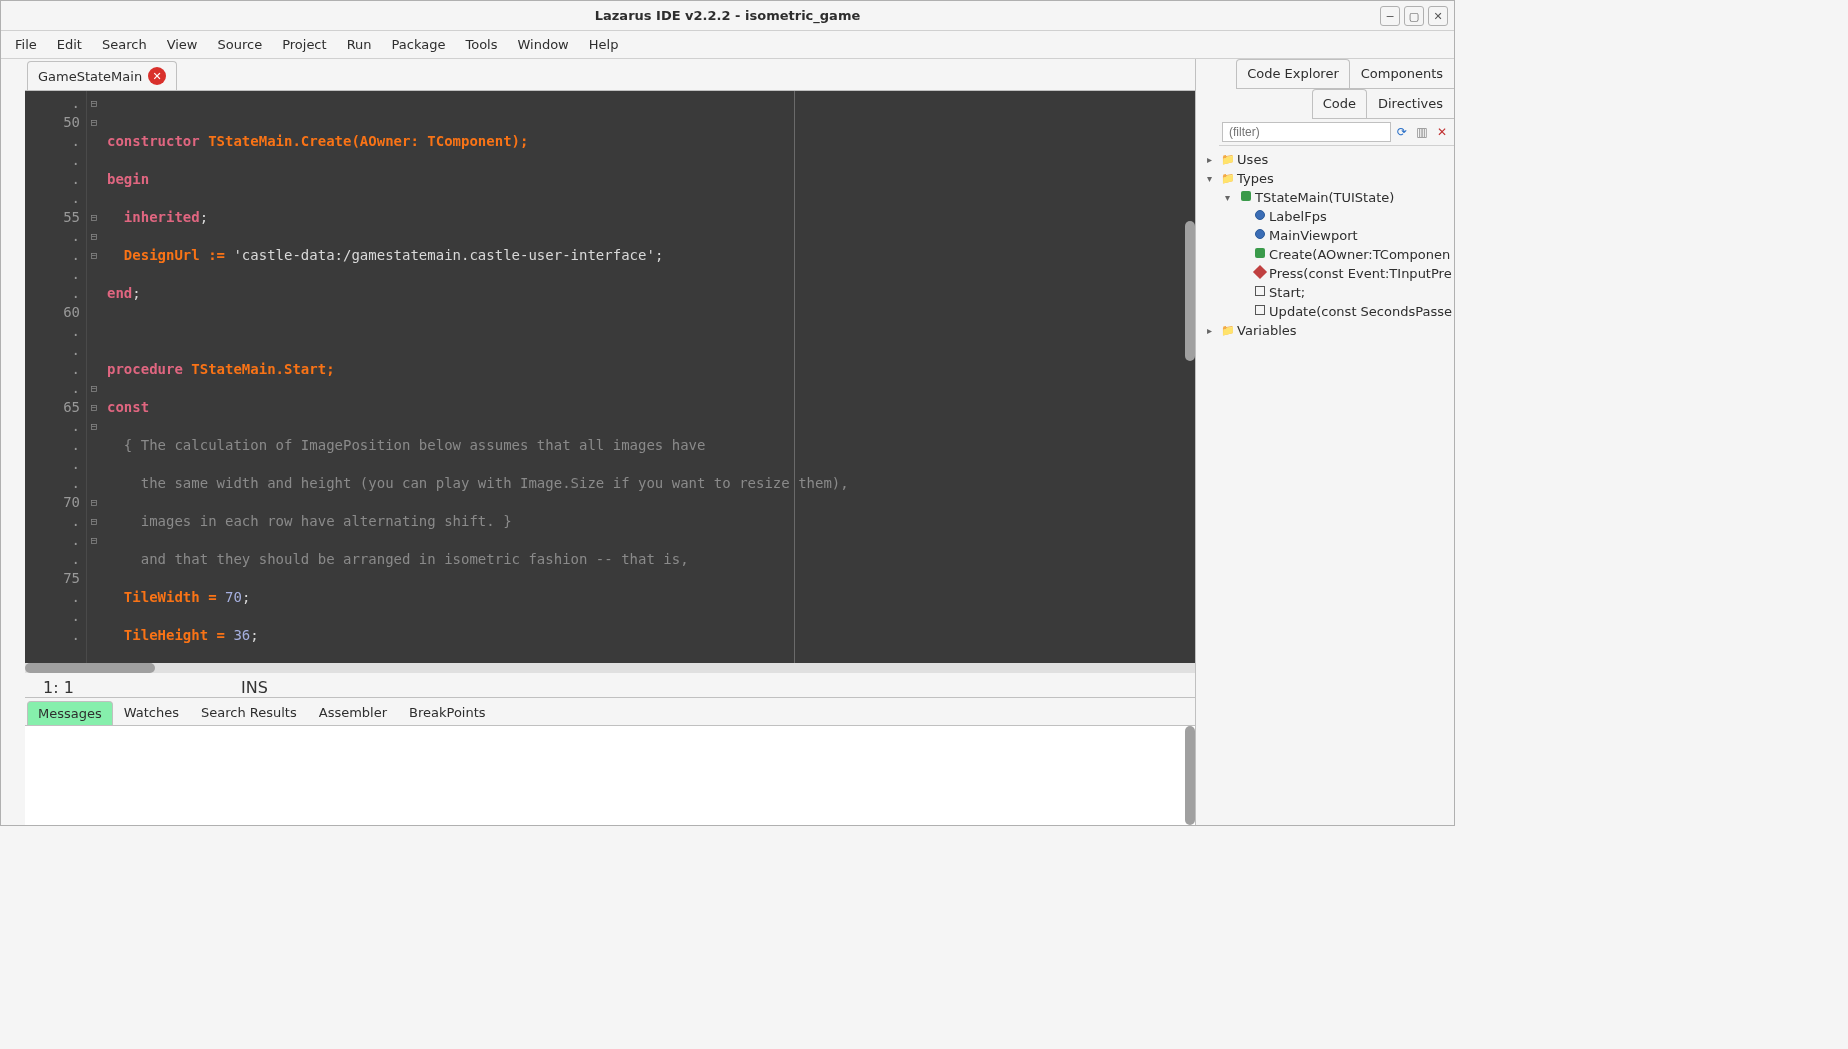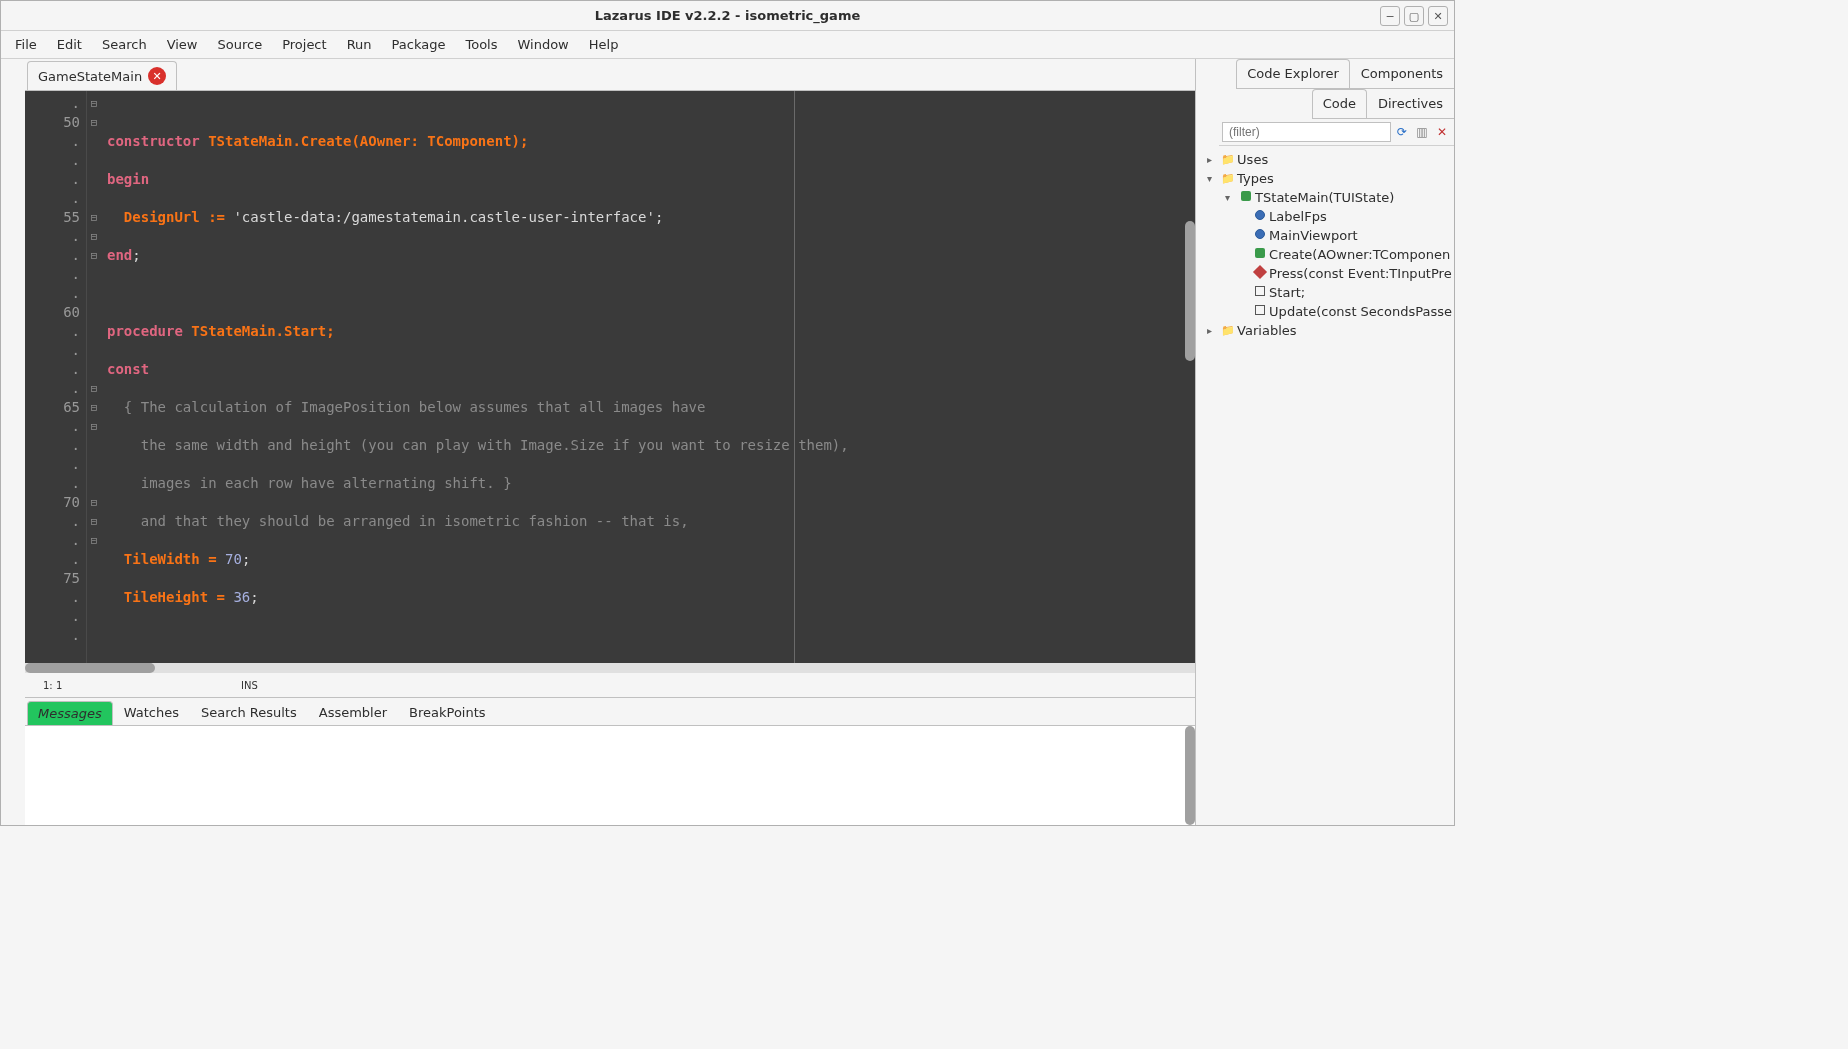--- a/index.html
+++ b/index.html
@@ -25,26 +25,26 @@
   .code .str { color:#d9d9d9;}
   .code .num { color:#a6b0e0;}
   .code .ident { color:#f97316;font-weight:bold;}
   .code .cmt { color:#8a8a8a;}
   .code .ln { height:19px; }
   .ruler { position:absolute; top:0; bottom:0; border-left:1px solid #6a6a6a; }
   .hscroll { height:10px; background:#e0e0e0; }
   .hscroll .thumb { height:10px; width:130px; background:#a0a0a0; border-radius:5px;}
   .vscroll { width:10px; display:flex; flex-direction:column; }
   .vscroll .thumb { width:10px; flex:0 0 140px; margin-top:130px; background:#a0a0a0; border-radius:5px;}
-  .statusbar { height:24px; display:flex; align-items:center; font-size:10px; color:#333; padding:0 8px; gap:8px;}
+  .statusbar { height:24px; display:flex; align-items:flex-end; font-size:16px; color:#333; padding:0 8px; gap:8px;}
   .statusbar .pos { width:200px; padding-left:10px;}
   .statusbar .mode { width:45px;}
   .bottom-tabs { height:28px; display:flex; align-items:flex-end; border-top:1px solid #c0c0c0; padding-left:2px;}
   .btab { padding:4px 10px; border:1px solid transparent; cursor:pointer;}
-  .btab.active { border:1px solid #c0c0c0; border-bottom:none; border-radius:4px 4px 0 0; background:#22c55e;font-style:italic;}
+  .btab.active { border:1px solid #c0c0c0; border-bottom:none; border-radius:4px 4px 0 0; background:#86efac;}
   .messages { height:100px; border-top:1px solid #c0c0c0; background:#fff; display:flex;}
   .messages .msgbody { flex:1;}
   .side { width:258px; display:flex; flex-direction:column;align-items:flex-end; }
   .side-tabs { display:flex; border-bottom:1px solid #c0c0c0;}
   .side-tab { padding:6px 10px; border:1px solid transparent; cursor:pointer;}
   .side-tab.active { border:1px solid #c0c0c0; border-bottom:none; border-radius:4px 4px 0 0; background:#f5f5f5;}
   .side-sub { display:flex; border-bottom:1px solid #c0c0c0;}
   .filterrow { display:flex; padding:3px; gap:2px; border-bottom:1px solid #d0d0d0;}
   .filterrow input { flex:1; border:1px solid #c0c0c0; padding:2px 6px; font-size:12px;}
   .icnb { width:18px; height:20px; display:flex; align-items:center; justify-content:center; font-size:12px; cursor:pointer;}
@@ -154,20 +154,21 @@
             <div class="fline"></div>
             <div class="fline"></div>
             <div class="fline"></div>
             <div class="fline"></div>
             <div class="fline"></div>
           </div>
         <div class="code">
 <div class="ruler" style="left:693px;"></div>
 <div class="ln"><span class="kw">constructor</span><span class="ident"> TStateMain.Create(AOwner: TComponent);</span></div>
 <div class="ln"><span class="kw">begin</span></div>
+<div class="ln"><span class="kw">  inherited</span><span>;</span></div>
 <div class="ln"><span class="ident">  DesignUrl := </span><span class="str">'castle-data:/gamestatemain.castle-user-interface'</span><span>;</span></div>
 <div class="ln"><span class="kw">end</span><span>;</span></div>
 <div class="ln"></div>
 <div class="ln"><span class="kw">procedure</span><span class="ident"> TStateMain.Start;</span></div>
 <div class="ln"><span class="kw">const</span></div>
 <div class="ln"><span class="cmt">  { The calculation of ImagePosition below assumes that all images have</span></div>
 <div class="ln"><span class="cmt">    the same width and height (you can play with Image.Size if you want to resize them),</span></div>
 <div class="ln"><span class="cmt">    images in each row have alternating shift. }</span></div>
 <div class="ln"><span class="cmt">    and that they should be arranged in isometric fashion -- that is,</span></div>
 <div class="ln"><span class="ident">  TileWidth = </span><span class="num">70</span><span>;</span></div>

